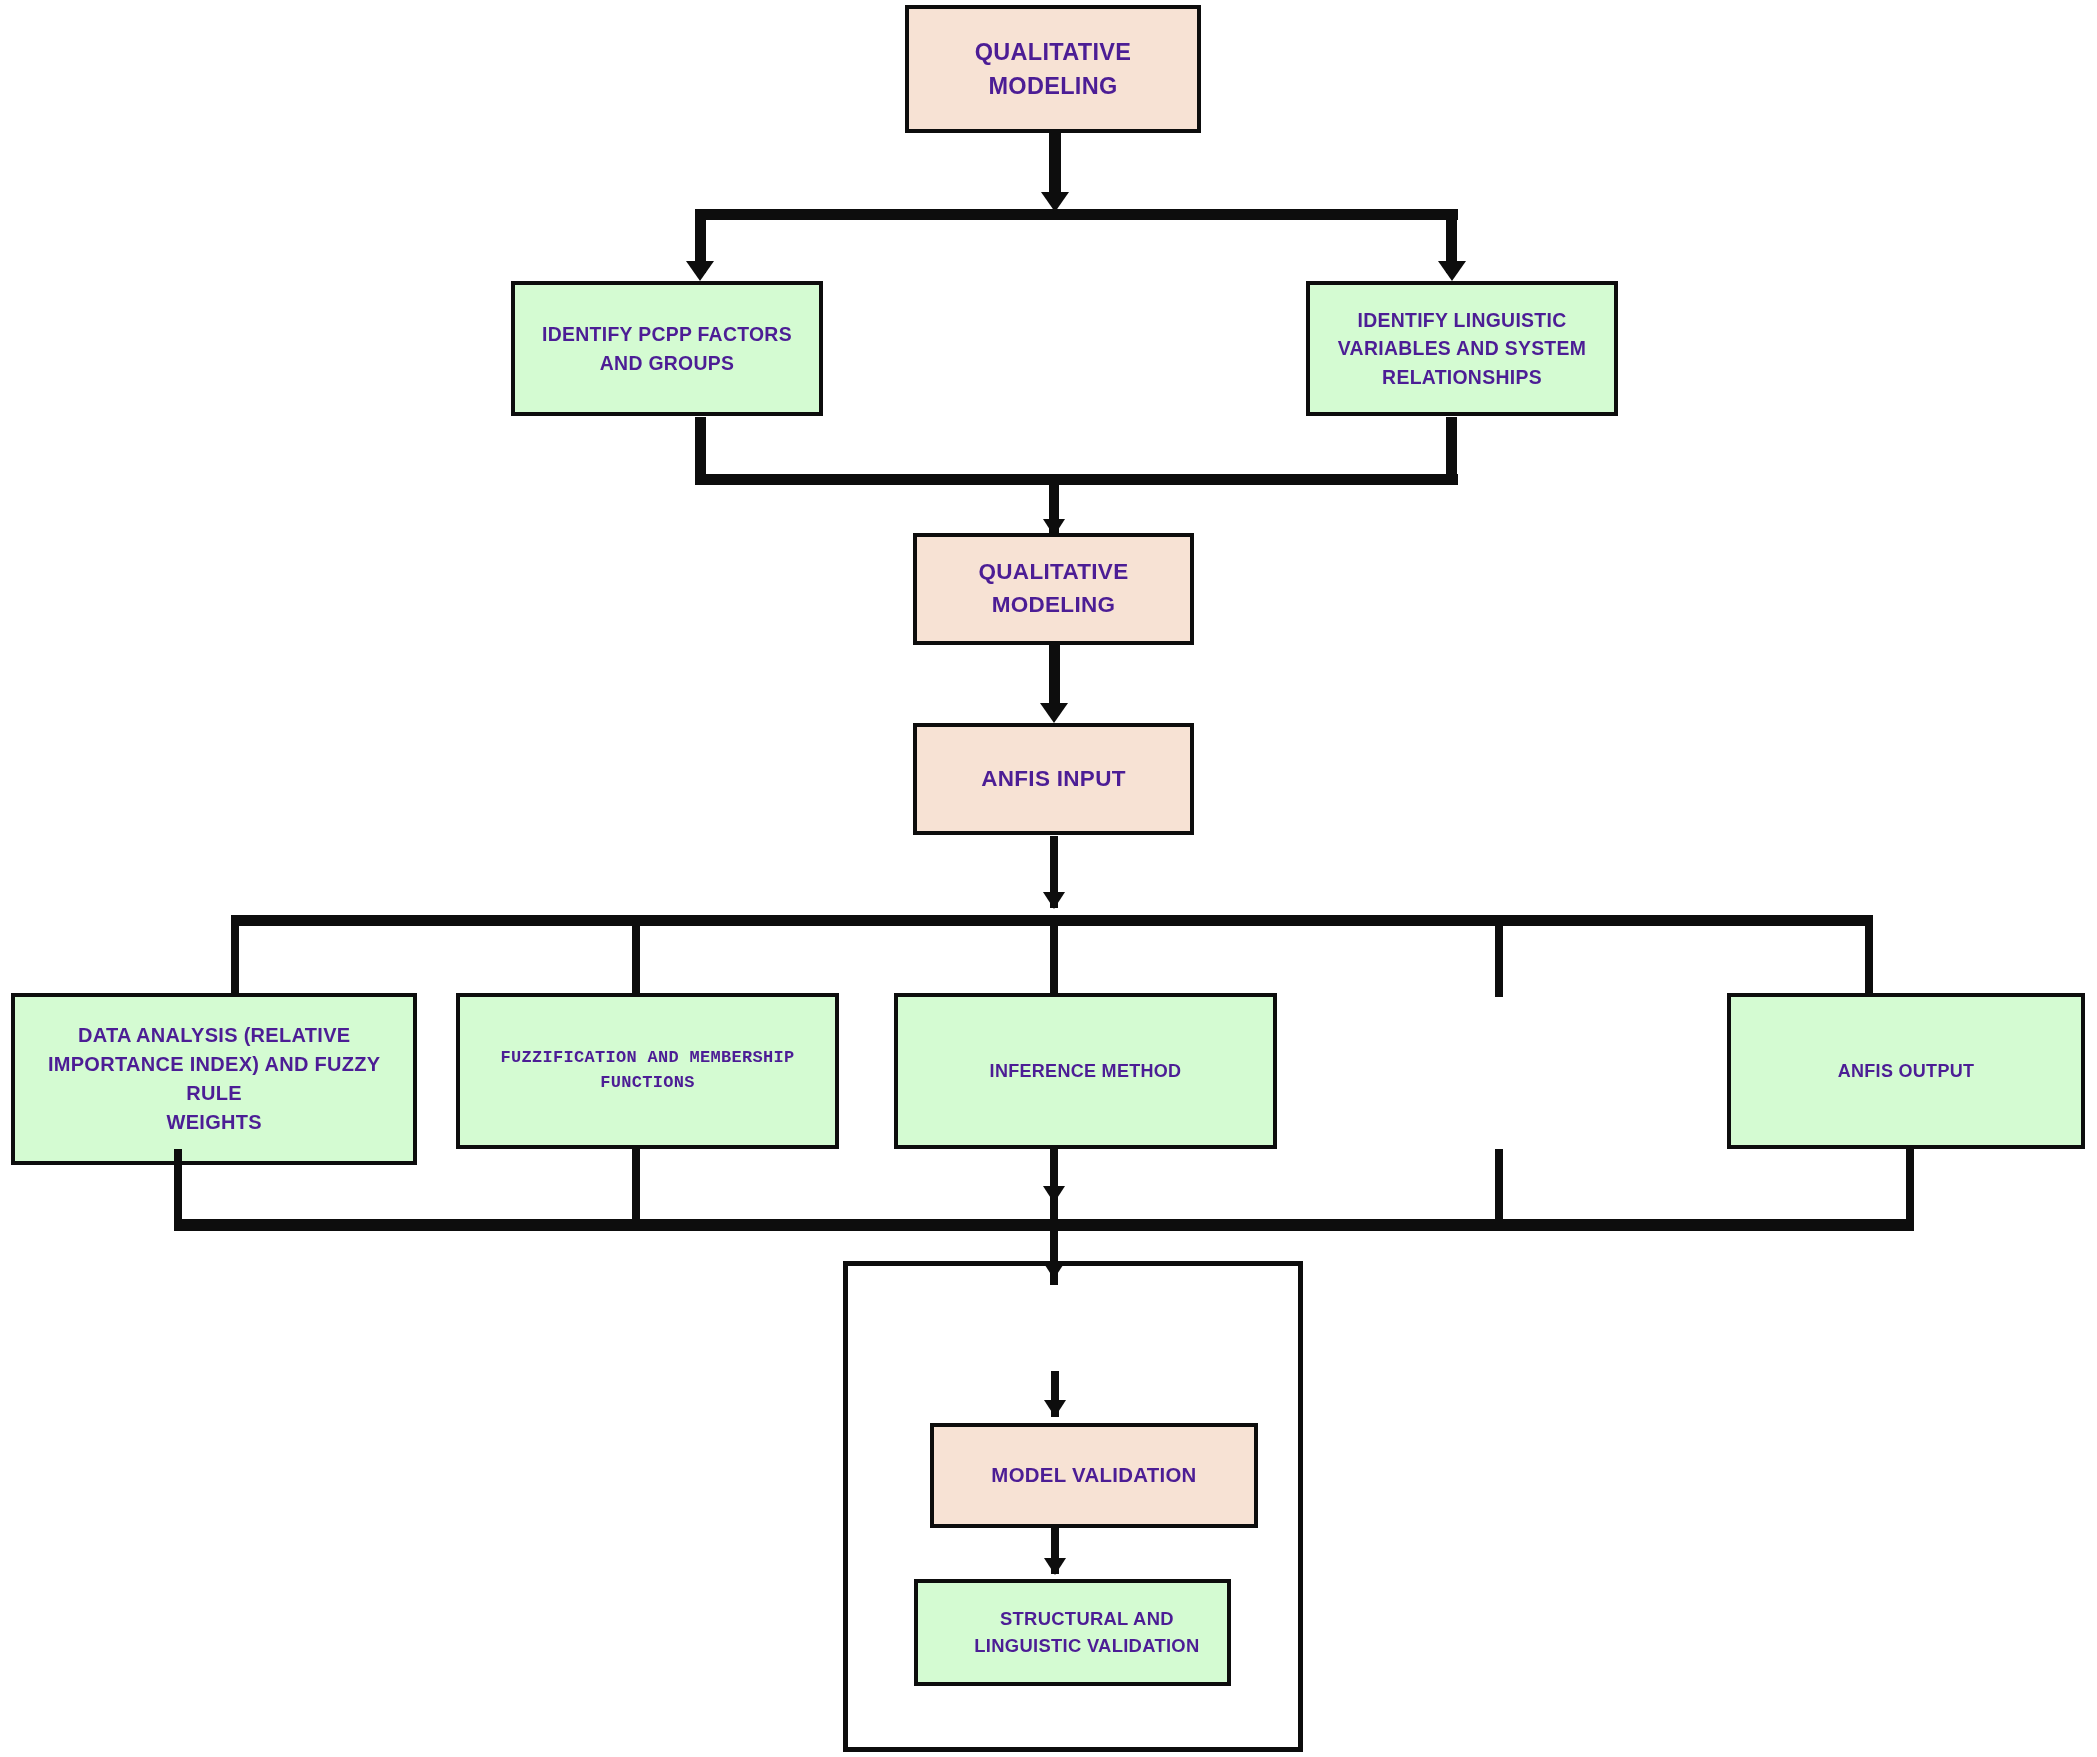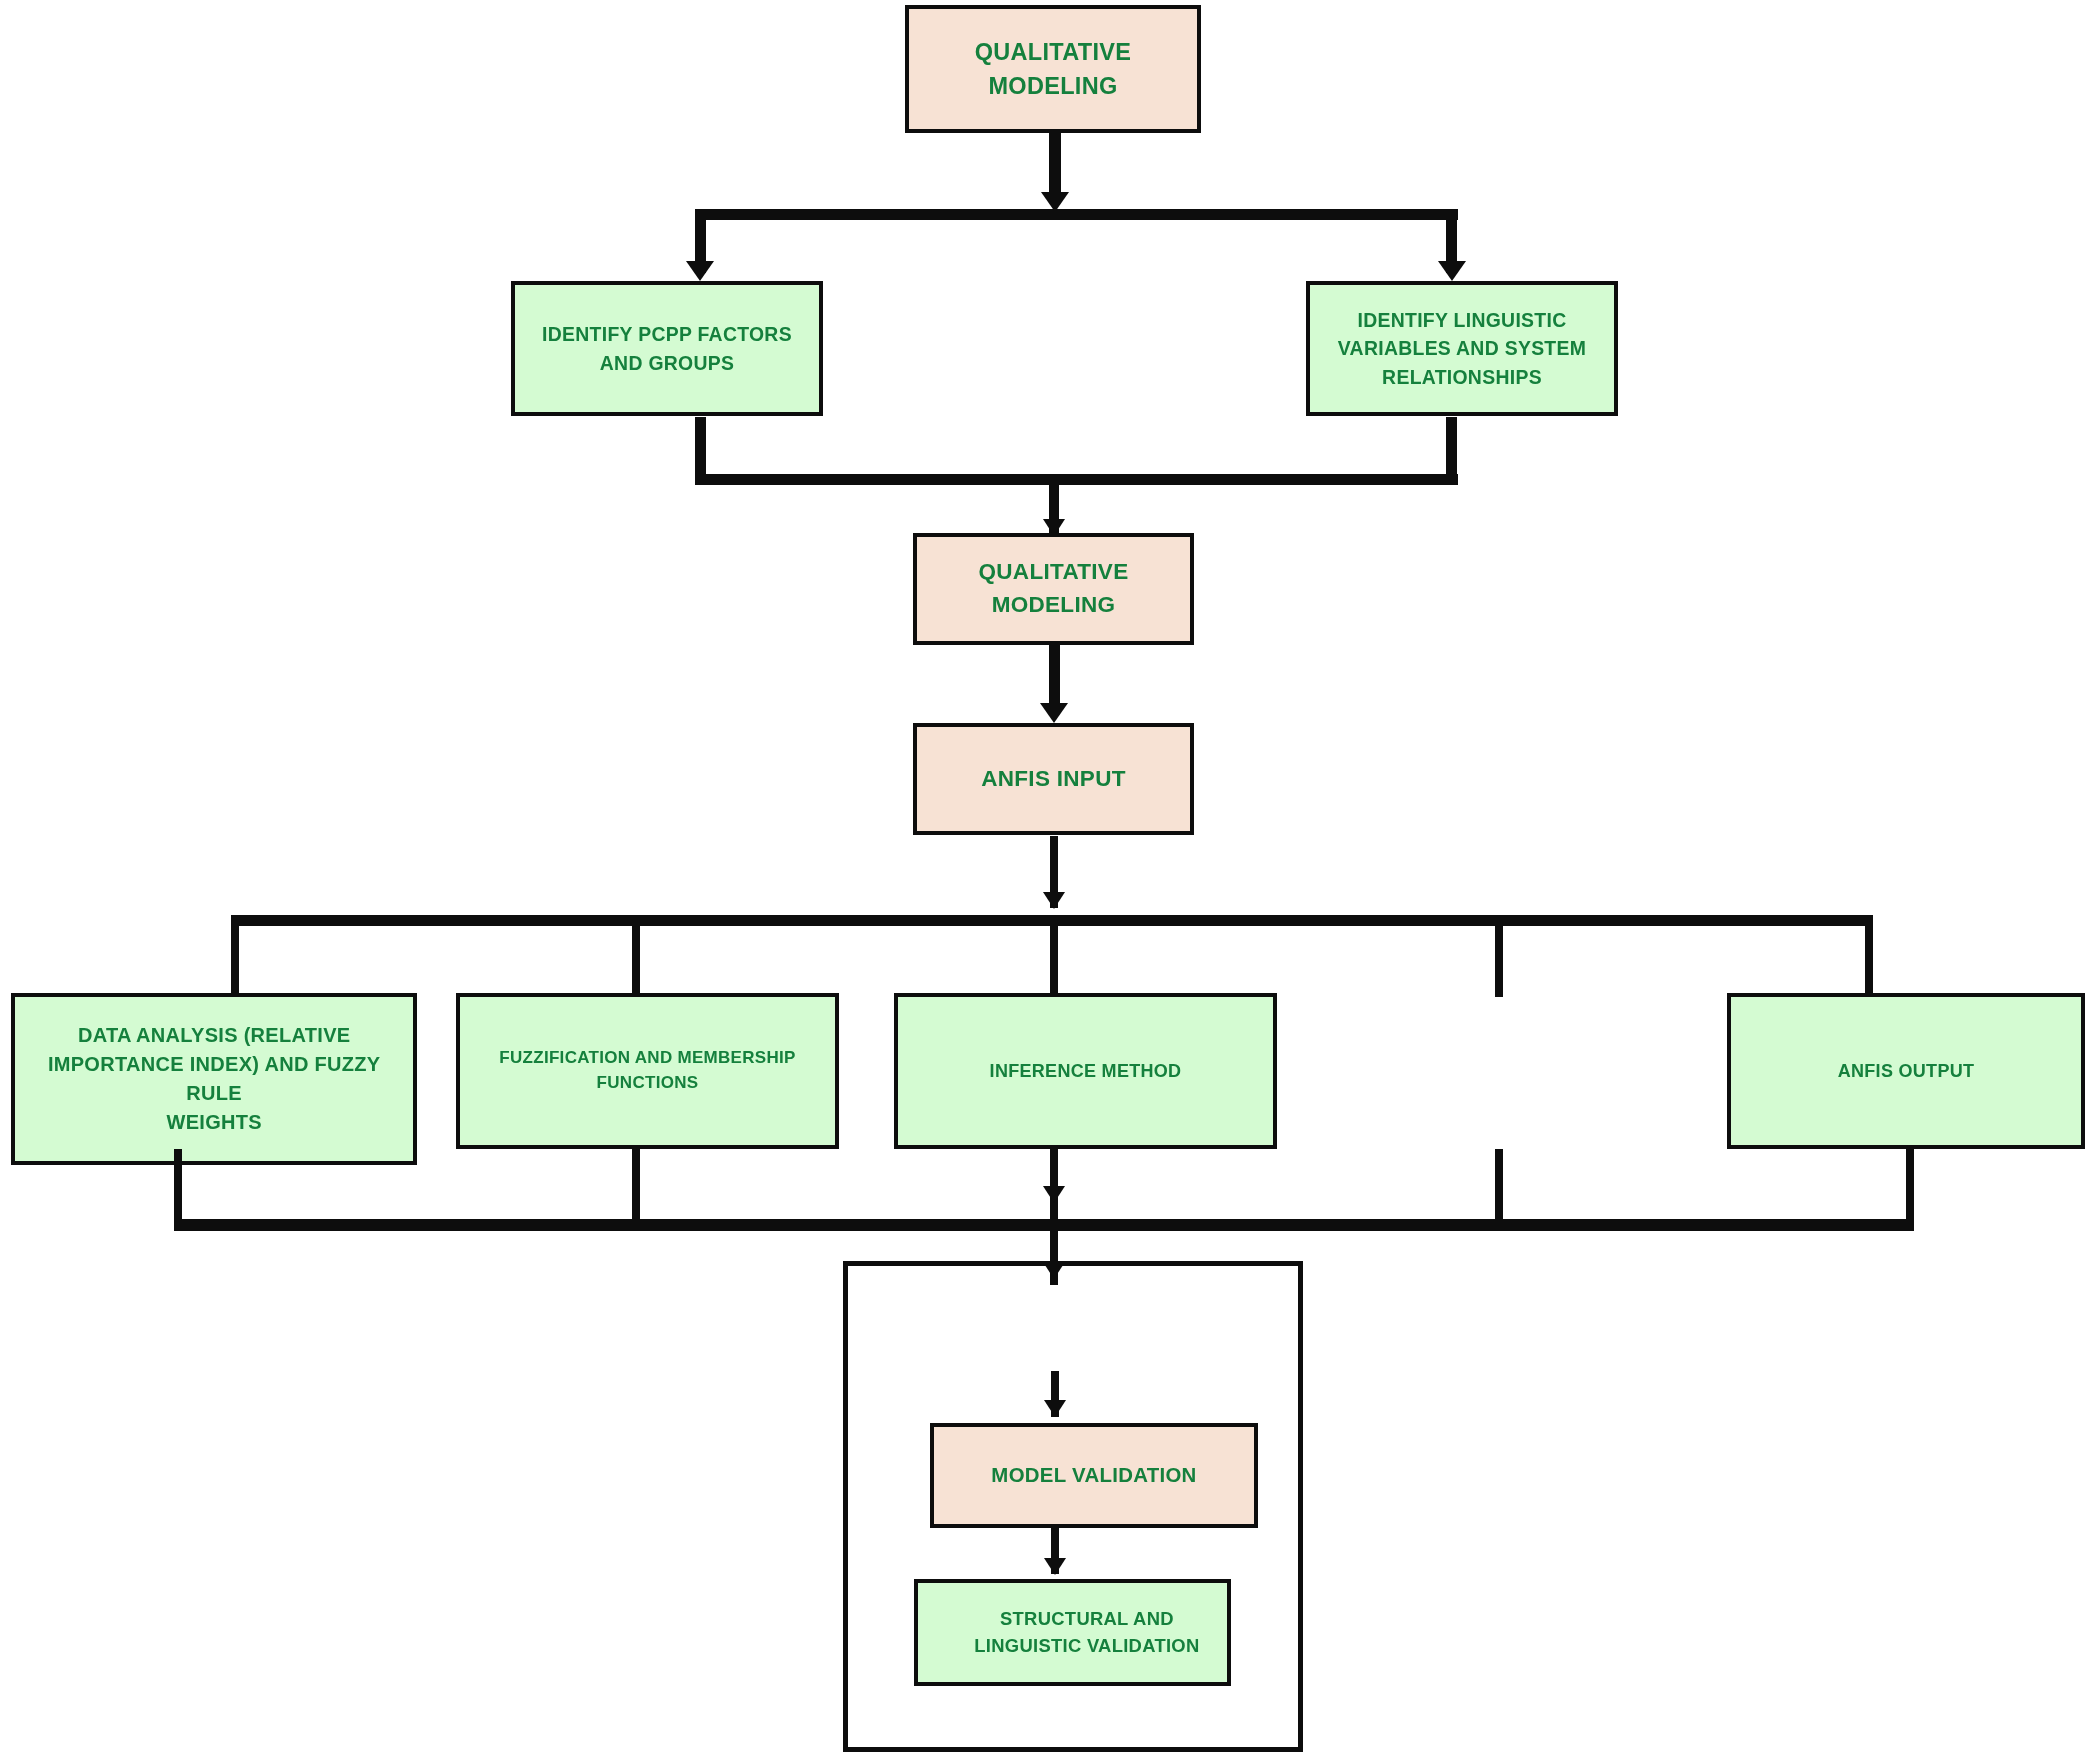--- a/index.html
+++ b/index.html
@@ -21,21 +21,21 @@
   
   .node {
     position: absolute;
     box-sizing: border-box;
     border: 4.6px solid #0d0d0d;
     display: flex;
     align-items: center;
     justify-content: center;
     text-align: center;
     font-weight: bold;
-    color: #15803d;
+    color: #4c1d95;
     letter-spacing: 0.3px;
     line-height: 1.45;
     padding: 3.1px 7.2px;
   }
   .node .label { display: block; width: 100%; }
   .fill-peach { background: #F7E2D4; }
   .fill-green { background: #D4FBD2; }
 
   
   .edge {
@@ -139,21 +139,21 @@
   <div class="edge vline" style="left:1865px; top:915px; width:7.7px; height:82px;"></div>
 
   <div class="node fill-green" style="left:11.2px; top:993px; width:406px; height:172px; font-size:20px;">
     <span class="label">
       <span>DATA ANALYSIS (RELATIVE</span><br>
       <span>IMPORTANCE INDEX) AND FUZZY RULE</span><br>
       <span>WEIGHTS</span>
     </span>
   </div>
 
-  <div class="node fill-green" style="left:456px; top:993px; width:383px; height:156px; font-size:17px;">
+  <div class="node fill-green" style="left:456px; top:993px; width:383px; height:156px; font-size:17px;font-family:Liberation Mono, monospace;">
     <span class="label">
       <span>FUZZIFICATION AND MEMBERSHIP</span><br>
       <span>FUNCTIONS</span>
     </span>
   </div>
 
   <div class="node fill-green" style="left:894px; top:993px; width:383px; height:156px; font-size:18px;">
     <span class="label">
       <span>INFERENCE METHOD</span>
     </span>

